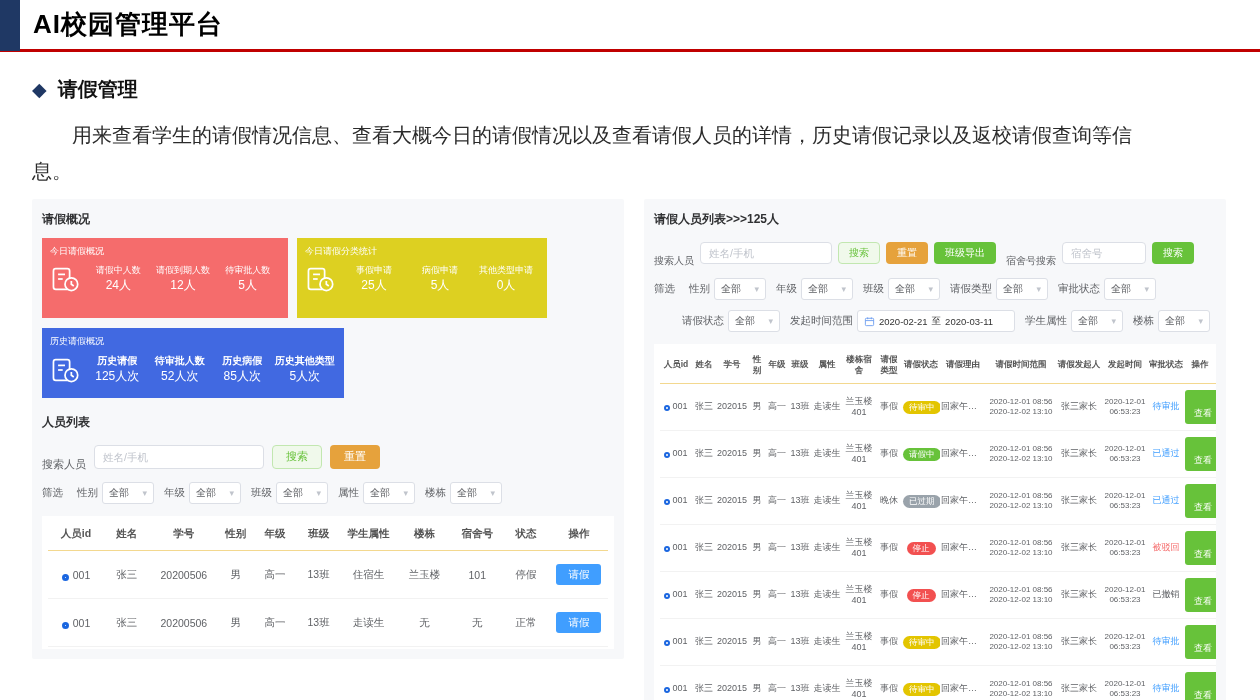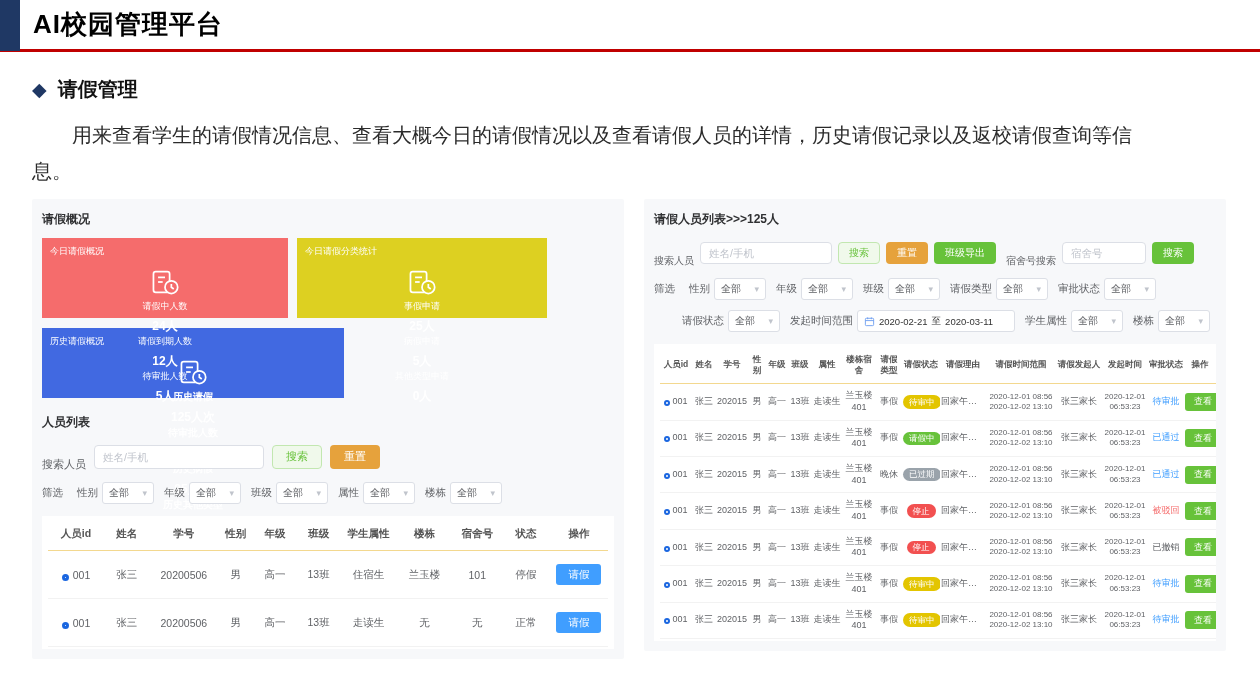--- a/index.html
+++ b/index.html
@@ -25,46 +25,46 @@
   .panel-title { font-size:12px; font-weight:bold; color:#303133; margin:2px 0 10px; }
   .mt14 { margin-top:16px; }
 
   
   .cards-row { display:flex; gap:9px; }
   .card { color:#fff; padding:7px 8px; height:80px; }
   .card-red { background:#f56c6c; width:246px; }
   .card-yellow { background:#ddd021; width:250px; }
   .card-blue { background:#4169e1; width:302px; height:70px; margin-top:10px; }
   .card-title { font-size:9px; margin-bottom:6px; }
-  .card-body { display:flex; align-items:center;flex-direction:column; }
+  .card-body { display:flex; align-items:center; }
   .card-icon { flex:0 0 36px; display:flex; align-items:center; }
   .card-red .clock-bg { fill:#f56c6c; } .card-yellow .clock-bg { fill:#ddd021; } .card-blue .clock-bg { fill:#4169e1; }
   .stat { flex:1; text-align:center; }
   .stat-label { font-size:9px; white-space:nowrap; }
-  .stat-value { font-size:12px; font-weight:bold; margin-top:5px; }
+  .stat-value { font-size:12px; font-weight:normal; }
   .card-blue .stat-label { font-size:10px; font-weight:bold; }
 
   
   .row { display:flex; align-items:center; margin-top:10px; }
   .lab { font-size:11px; color:#606266; margin-right:8px; white-space:nowrap;margin-top:16px; }
   .lab.s { font-size:10px; margin-right:6px; }
   .lab.dorm { margin-left:10px; }
   .input { height:24px; border:1px solid #dcdfe6; border-radius:4px; background:#fff; padding:0 8px;
     font-size:10.5px; color:#333; font-family:inherit; outline:none; }
   .input::placeholder { color:#c0c4cc; }
   .input-name { width:170px; } .input-name2 { width:132px; height:22px; } .input-dorm { width:84px; height:22px; }
   .btn { border:1px solid transparent; border-radius:4px; height:24px; padding:0 13px; font-size:11px;
     margin-left:8px; cursor:pointer; font-family:inherit; white-space:nowrap; }
   .btn-s { height:22px; padding:0 10px; font-size:10px; margin-left:6px; }
   .btn-plain-green { background:#f0f9eb; color:#67c23a; border-color:#c2e7b0; }
   .btn-orange { background:#e6a23c; color:#fff; }
   .btn-green { background:#67c23a; color:#fff;font-family:Liberation Mono, monospace; }
   .btn-blue { background:#409eff; color:#fff; }
   .btn-sm { height:21px; padding:0 11px; font-size:10.5px; border-radius:3px; margin:0; }
-  .btn-xs { height:18px; padding:0 8px; font-size:9px; border-radius:3px; margin:0; }
+  .btn-xs { height:18px; padding:16px 8px; font-size:9px; border-radius:3px; margin:0; }
 
   .filters { display:flex; align-items:center; margin-top:10px; }
   .flabel { font-size:10.5px; color:#606266; margin:0 4px 0 10px; white-space:nowrap; }
   .flabel.first { margin-left:0; margin-right:4px; }
   .filters.indent { margin-left:28px; }
   .sel { min-width:52px; height:22px; background:#fff; border:1px solid #dcdfe6; border-radius:3px;
     display:inline-flex; align-items:center; justify-content:space-between; padding:0 6px;
     font-size:10px; color:#606266; cursor:pointer; }
   .chev { color:#c0c4cc; font-size:9px; margin-left:5px; }
   .date-range { display:inline-flex; align-items:center; gap:4px; width:158px; height:22px;

